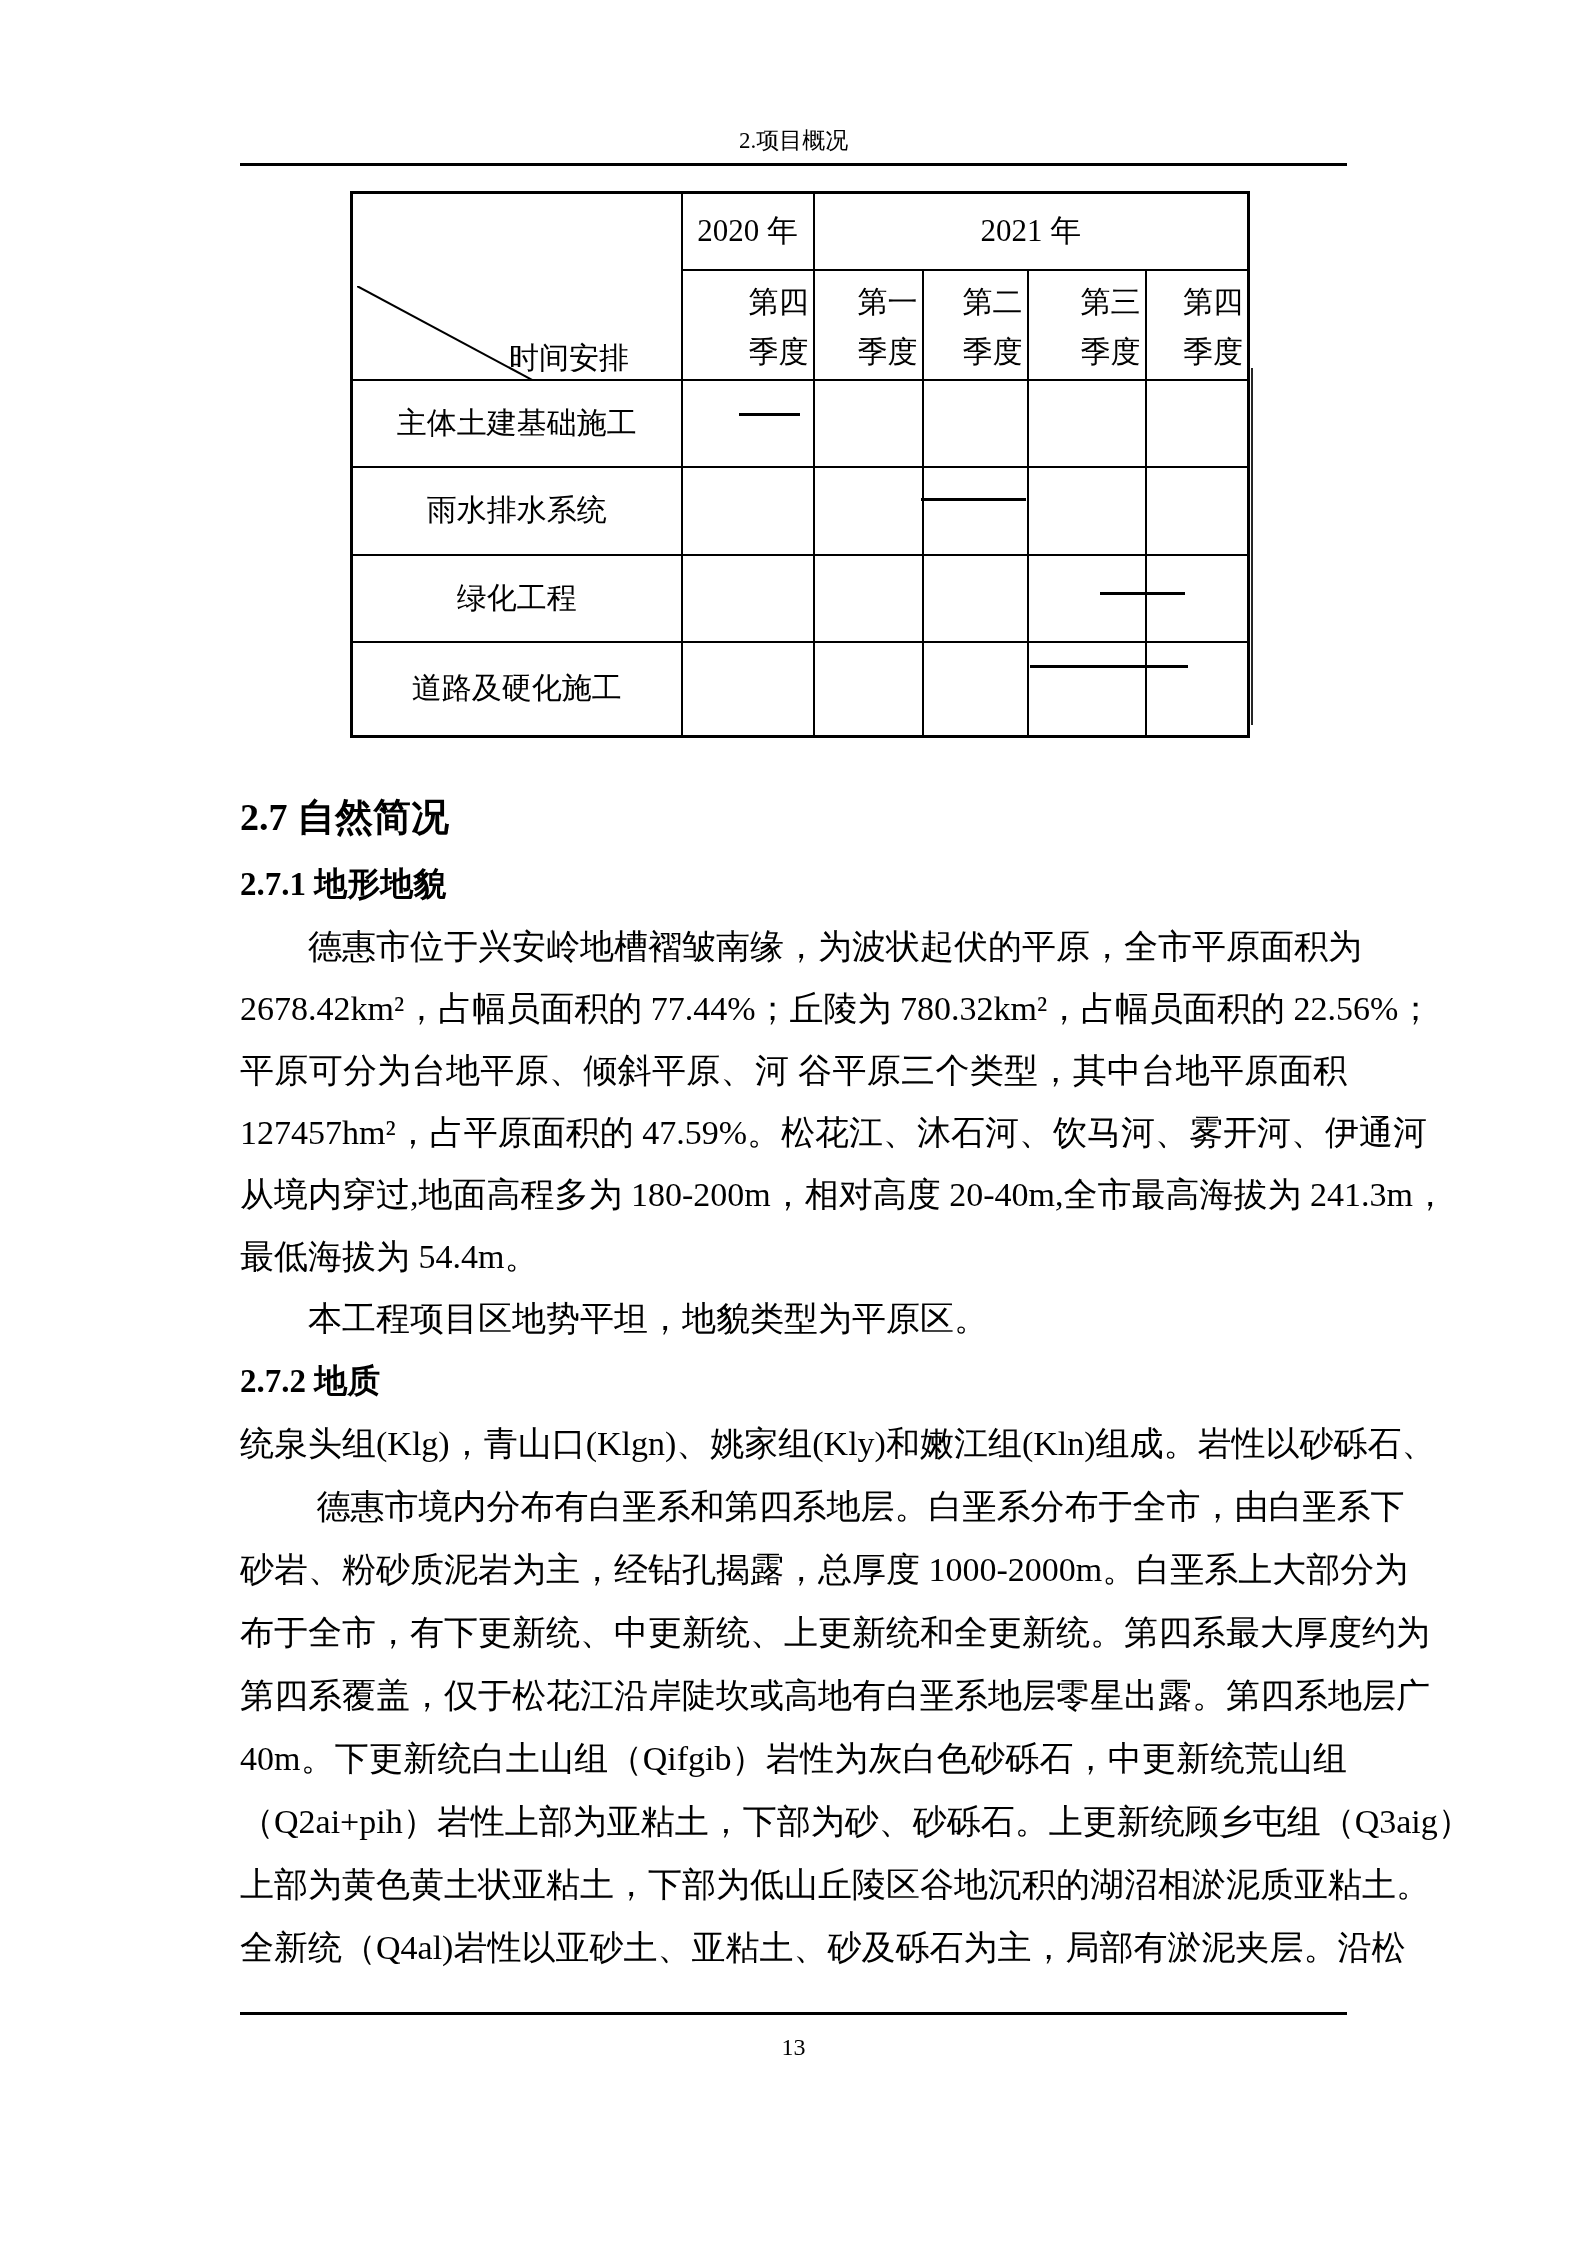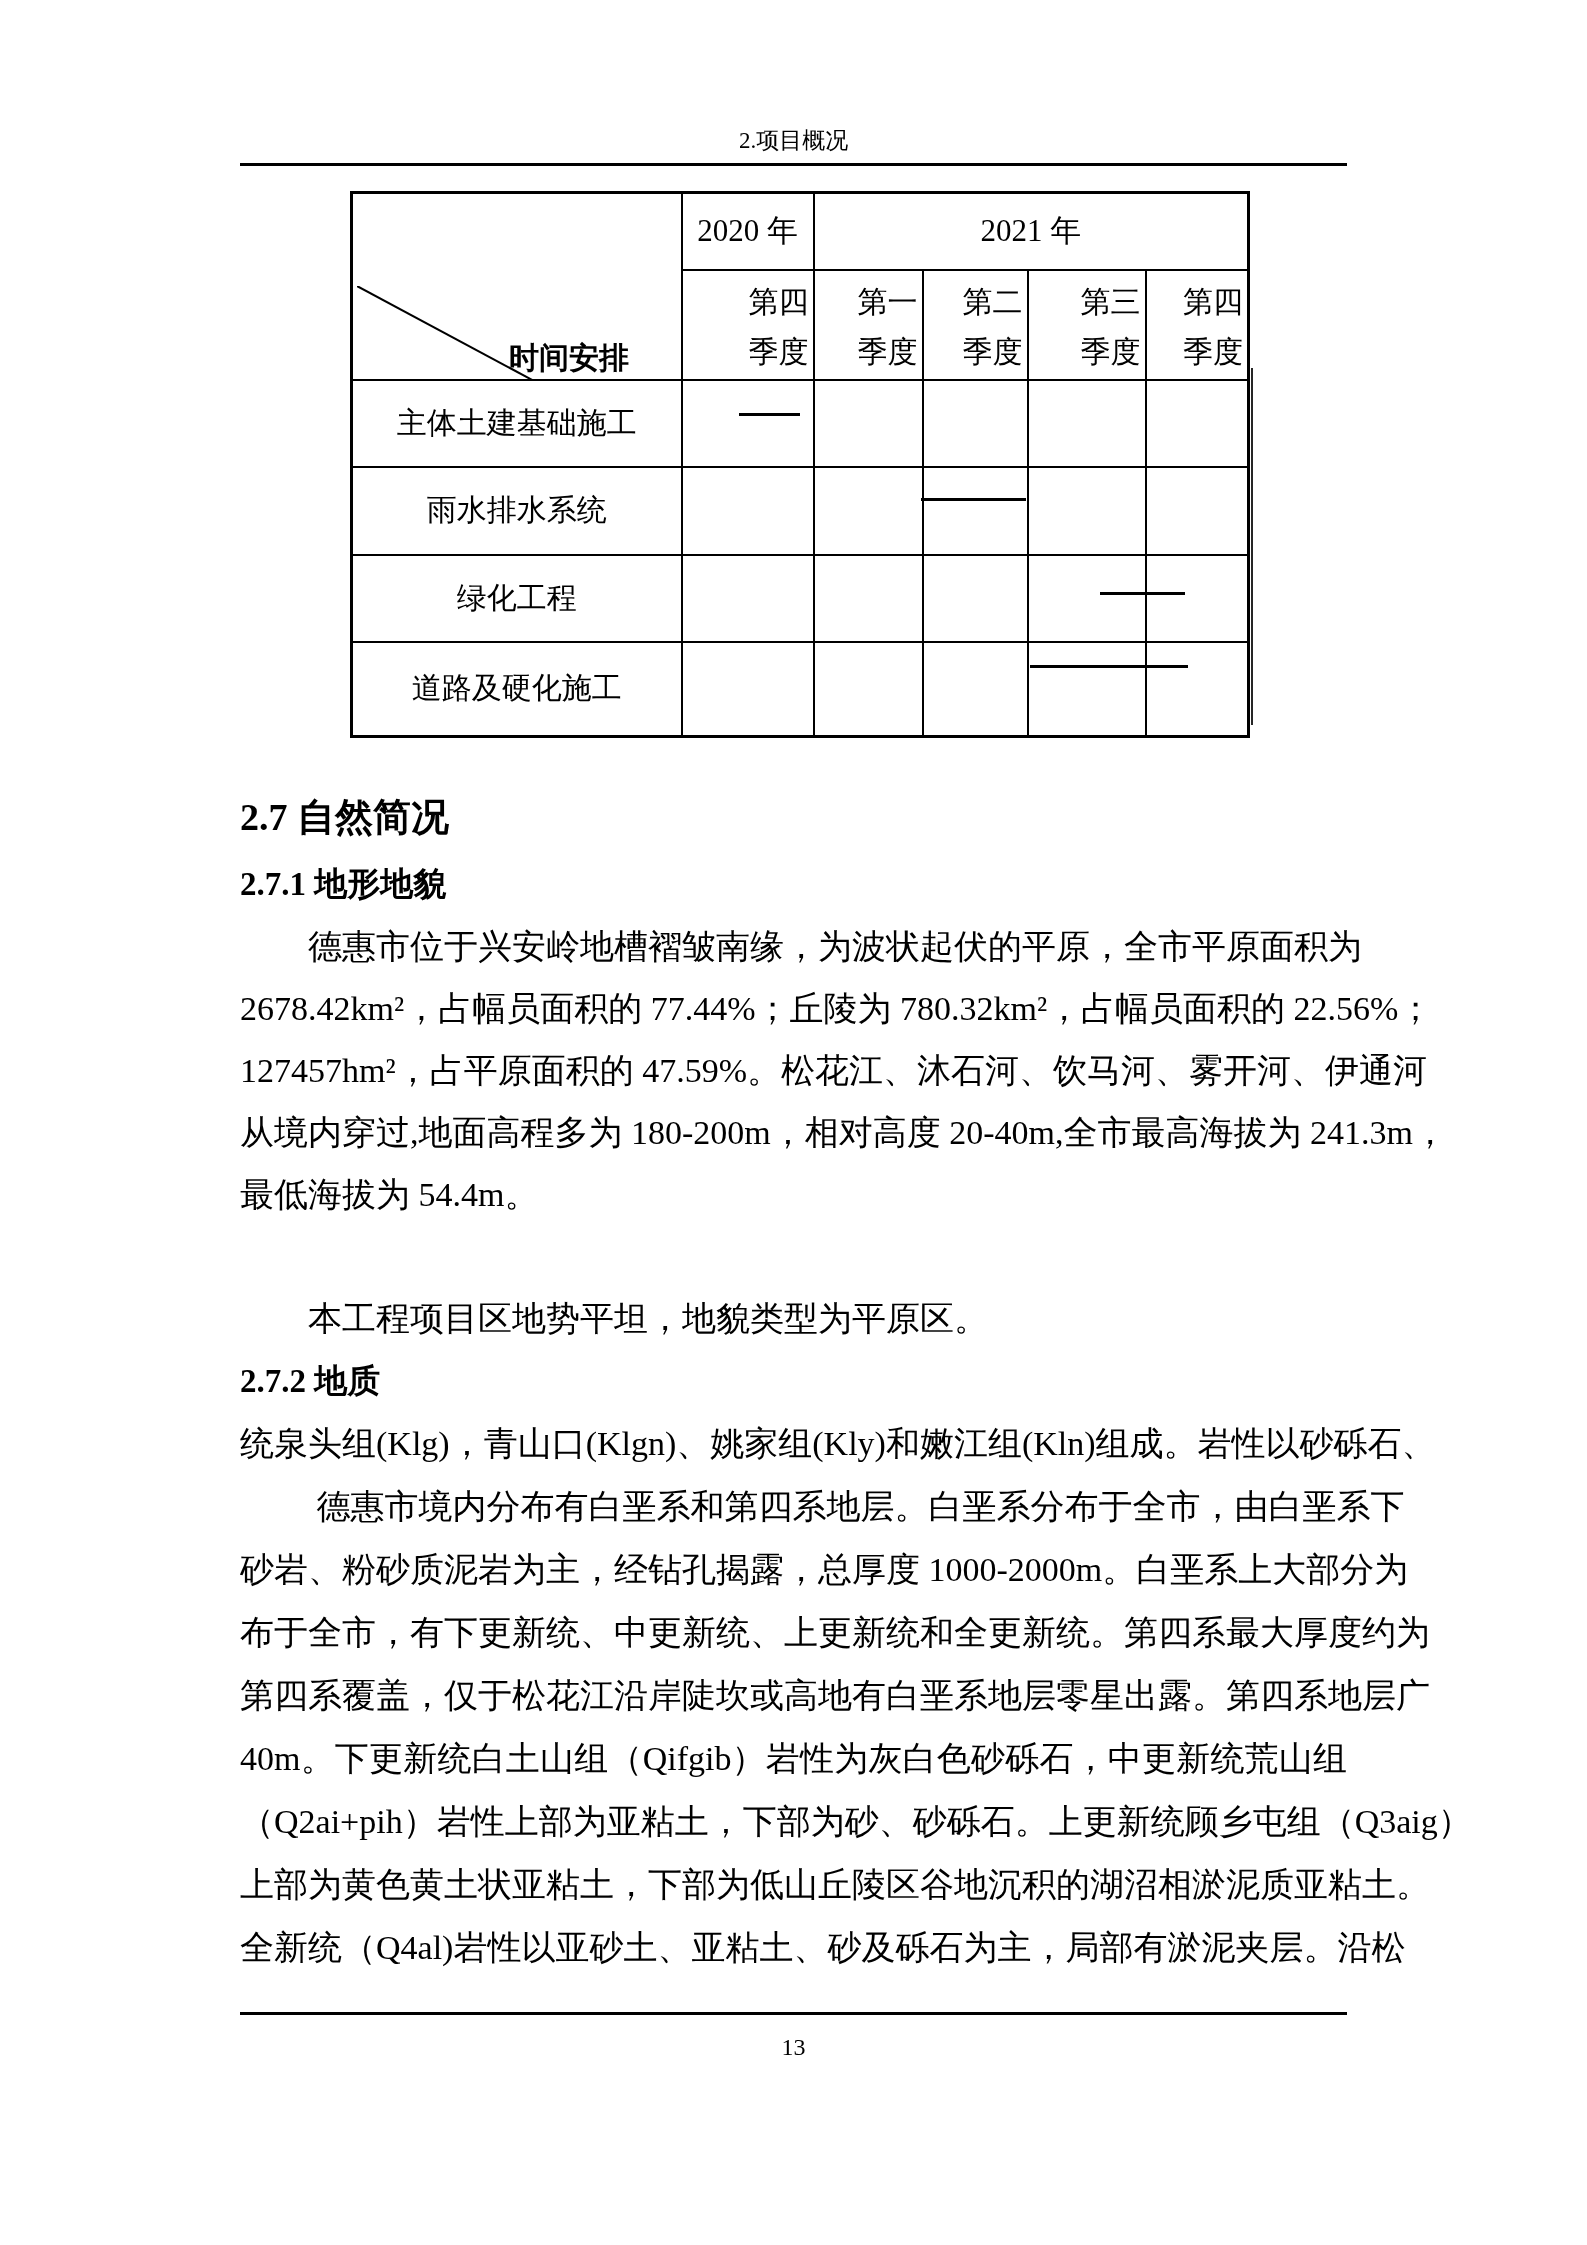--- a/index.html
+++ b/index.html
@@ -18,21 +18,21 @@
     left:0; top:126px; width:1587px; height:30px;
     font-size:23px; line-height:30px; text-align:center;
   }
   #header-rule { left:240px; top:163px; width:1107px; height:3px; background:#000; }
 
   
   #schedule-wrap { left:350px; top:191px; width:897px; height:534px; }
   table.sched { border-collapse:collapse; table-layout:fixed; width:897px; }
   table.sched td { border:2px solid #000; padding:4px; vertical-align:middle; overflow:hidden; }
   table.sched { border:3px solid #000; }
-  td.corner { position:relative;font-weight:bold; }
+  td.corner { position:relative; }
   .corner-box { position:relative; width:100%; height:100%; }
   .corner-label { position:absolute; font-size:30px; white-space:nowrap; }
   #corner-top-label   { left:152px; top:52px; }
   .year-cell { text-align:center; font-size:31px; }
   .q-cell { text-align:right; font-size:30px; }
   .q-cell .ql { display:block; height:50px; line-height:54px; }
   .row-label { text-align:center; font-size:30px; }
   .bar { position:absolute; height:3px; background:#000; }
   #ghost-right-line { position:absolute; left:901px; top:177px; width:2px; height:357px; background:#000; opacity:.85; }
 
@@ -151,20 +151,21 @@
         <div class="bar" style="left: 679.54px; width: 158.75px; top: 474.15px;"></div>
       </div>
     <div id="ghost-right-line"></div>
   </div>
 
   <div class="abs h1">2.7 自然简况</div>
   <div class="abs h2" id="h-271">2.7.1 地形地貌</div>
   <div class="abs para" id="para-271">
       <div class="tline">　　德惠市位于兴安岭地槽褶皱南缘，为波状起伏的平原，全市平原面积为</div>
       <div class="tline">2678.42km²，占幅员面积的 77.44%；丘陵为 780.32km²，占幅员面积的 22.56%；</div>
+      <div class="tline">平原可分为台地平原、倾斜平原、河 谷平原三个类型，其中台地平原面积</div>
       <div class="tline">127457hm²，占平原面积的 47.59%。松花江、沐石河、饮马河、雾开河、伊通河</div>
       <div class="tline">从境内穿过,地面高程多为 180-200m，相对高度 20-40m,全市最高海拔为 241.3m，</div>
       <div class="tline flush">最低海拔为 54.4m。</div>
     </div>
   <div class="abs para" id="para-flat">
       <div class="tline flush">　　本工程项目区地势平坦，地貌类型为平原区。</div>
     </div>
   <div class="abs h2" id="h-272">2.7.2 地质</div>
   <div class="abs para" id="para-272">
       <div class="tline">统泉头组(Klg)，青山口(Klgn)、姚家组(Kly)和嫩江组(Kln)组成。岩性以砂砾石、</div>

